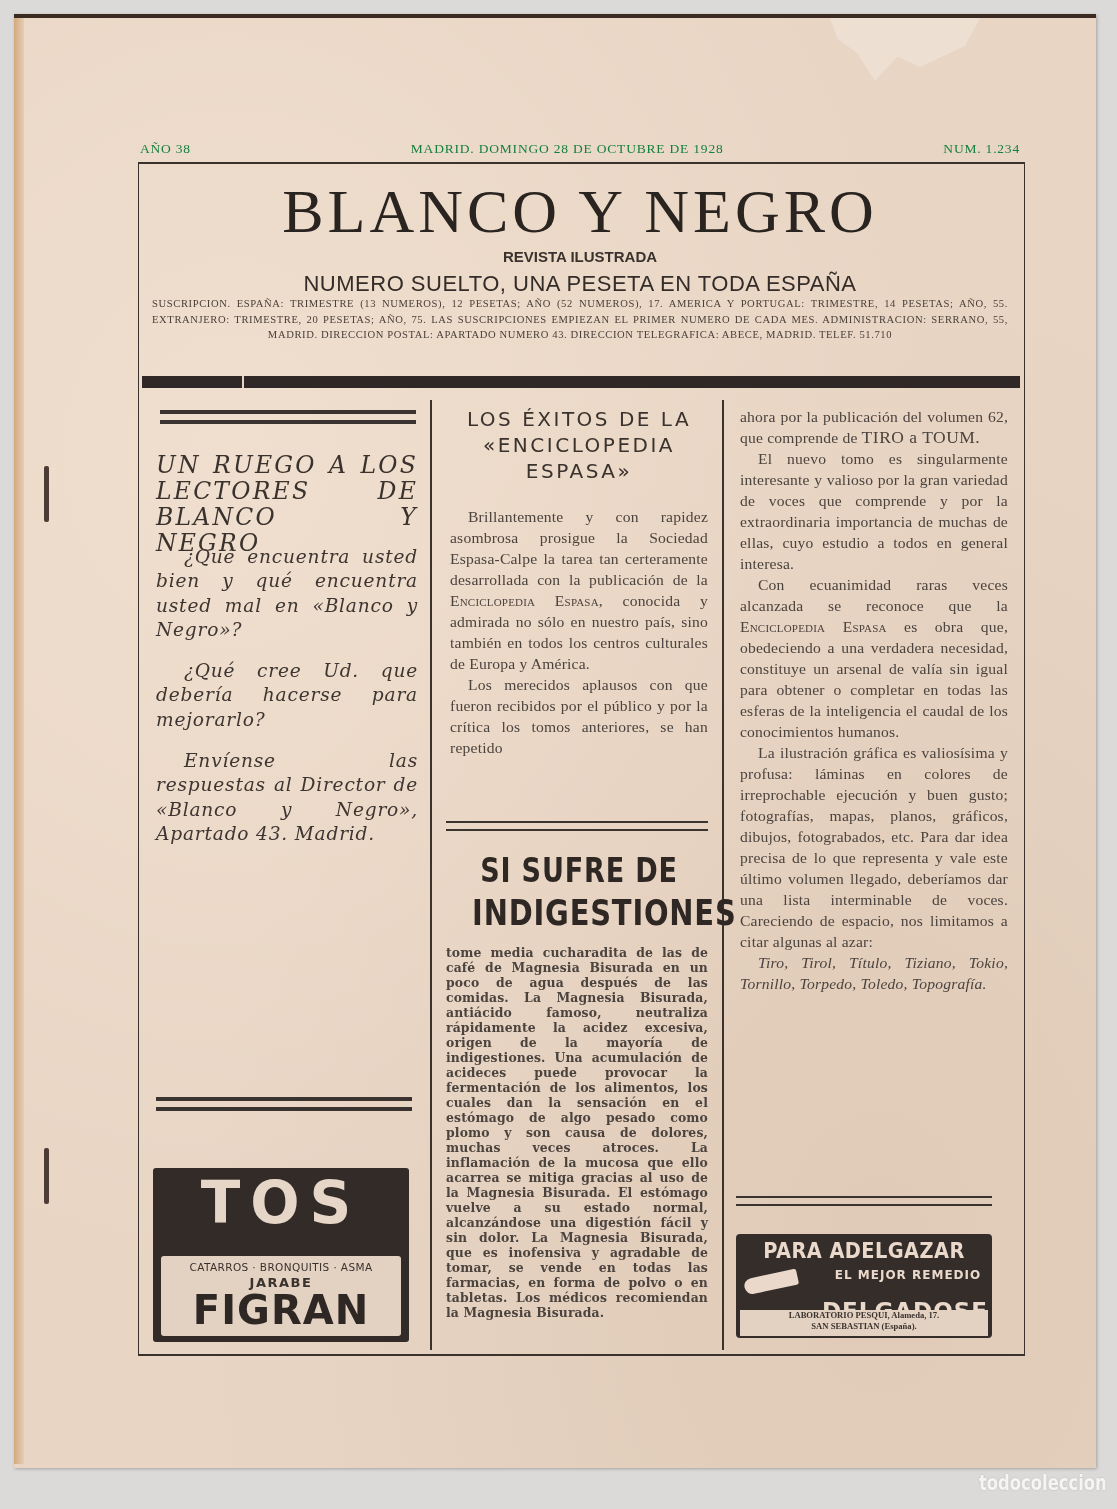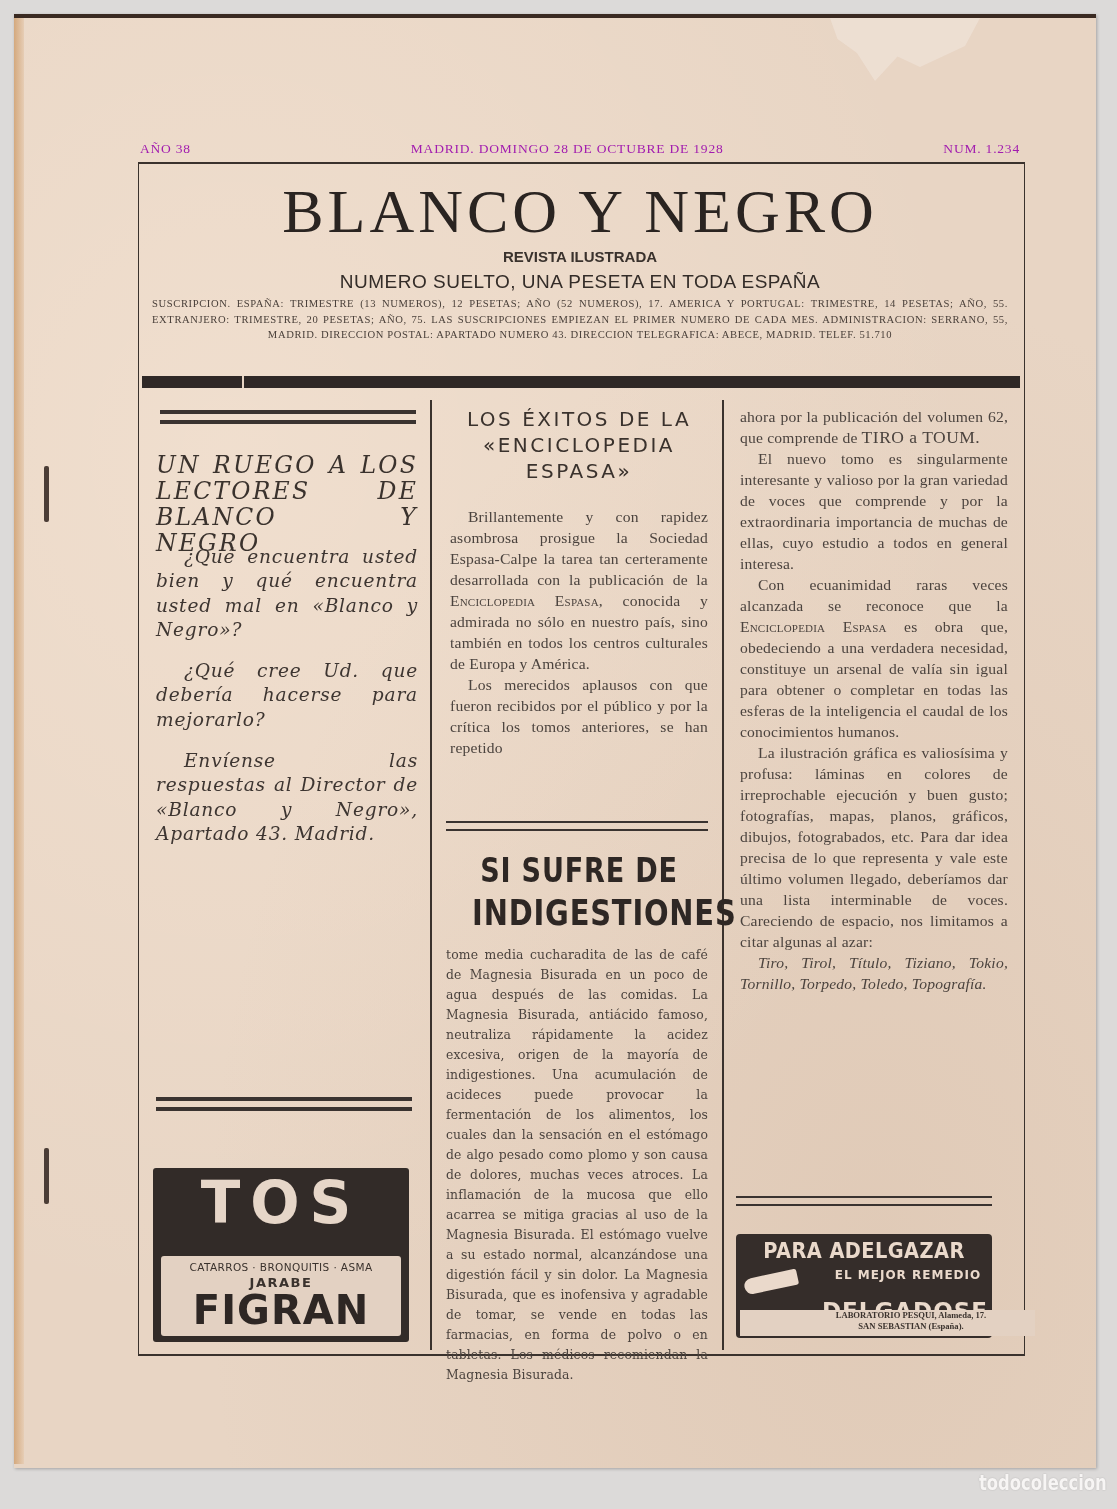--- a/index.html
+++ b/index.html
@@ -28,38 +28,38 @@
   .torn {
     position: absolute; left: 830px; top: 18px; width: 150px; height: 70px;
     background: #efe3d8; clip-path: polygon(0 0, 100% 0, 90% 40%, 60% 70%, 45% 55%, 30% 90%, 18% 50%, 5% 30%);
     opacity: 0.7;
   }
 
   
   .topline {
     position: absolute; left: 140px; top: 138px; width: 880px; height: 22px;
     display: flex; justify-content: space-between; align-items: center;
-    font-size: 13.5px; letter-spacing: 0.8px; color: #a21caf;
+    font-size: 13.5px; letter-spacing: 0.8px; color: #15803d;
   }
   .frame {
     position: absolute; left: 138px; top: 162px; width: 885px; height: 1190px;
     border-top: 2px solid #3a322d; border-left: 1.5px solid #3a322d; border-right: 1.5px solid #3a322d;
     border-bottom: 2px solid #3a322d;
   }
   .masthead {
     position: absolute; left: 140px; top: 176px; width: 880px; text-align: center;
     font-size: 62px; letter-spacing: 4px; color: #2a2421; line-height: 70px;
   }
   .subtitle1 {
     position: absolute; left: 140px; top: 248px; width: 880px; text-align: center;
     font-family: "Liberation Sans", sans-serif; font-weight: bold; font-size: 15px; color: #3a322d;
   }
   .subtitle2 {
     position: absolute; left: 140px; top: 271px; width: 880px; text-align: center;
-    font-family: "Liberation Sans", sans-serif; font-size: 19px; letter-spacing: 0.5px; color: #332c28;
+    font-family: "Liberation Sans", sans-serif; font-size: 22px; letter-spacing: 0.5px; color: #332c28;
   }
   .subscr {
     position: absolute; left: 152px; top: 296px; width: 856px; text-align: justify;
     font-size: 10.6px; line-height: 15.5px; letter-spacing: 0.6px; color: #4a403a;
     text-align-last: center;
   }
   .thickbar {
     position: absolute; left: 142px; top: 376px; width: 878px; height: 12px; background: #2f2826;
   }
   .thickbar .notch { position: absolute; left: 100px; top: 0; width: 2px; height: 12px; background: #e8d5c4; }
@@ -118,22 +118,22 @@
   .sc { font-variant: small-caps; }
 
   .indig-title {
     position: absolute; left: 446px; top: 850px; width: 266px; text-align: center;
     font-family: "DejaVu Sans", sans-serif; font-weight: bold; font-size: 33px; line-height: 42px;
     color: #2e2724; transform: scaleX(0.82); transform-origin: center top; letter-spacing: 1px;
   }
   .indig-title .big { font-size: 36px; display: block; transform: scaleX(0.98); }
   .indig-body {
     position: absolute; left: 446px; top: 945px; width: 262px;
-    font-family: "DejaVu Serif", serif; font-size: 12.4px; line-height: 20px; color: #4b433e;
-    text-align: justify; letter-spacing: 0.15px;
+    font-family: "DejaVu Serif", serif; font-size: 12.4px; line-height: 15px; color: #4b433e;
+    text-align: justify; letter-spacing: 0.15px; font-weight: bold;
   }
 
   
   .right-body { position: absolute; left: 740px; top: 406px; width: 268px; }
   .right-body p.cont { text-indent: 0; }
   .tiro-big { font-size: 17.5px; letter-spacing: 0.5px; }
   .right-body p.italic { font-style: italic; }
 
   .delg-ad {
     position: absolute; left: 736px; top: 1234px; width: 256px; height: 104px;
@@ -151,21 +151,21 @@
   .delg-ad .d3 {
     position: absolute; left: 62px; top: 64px; width: 190px; text-align: right;
     font-family: "DejaVu Sans", sans-serif; font-weight: bold; font-size: 23px; color: #ead9cb; letter-spacing: 1px;
   }
   .delg-ad .hand {
     position: absolute; left: 8px; top: 40px; width: 54px; height: 16px; background: #ead9cb;
     border-radius: 10px 3px 3px 10px; transform: rotate(-12deg);
   }
   .delg-ad .lab {
     position: absolute; left: 4px; top: 76px; width: 248px; height: 26px; background: #e3d1c2;
-    text-align: center; font-size: 8.6px; line-height: 11px; color: #3a322d; font-weight: bold; padding-left: 47px;
+    text-align: center; font-size: 8.6px; line-height: 11px; color: #3a322d; font-weight: bold;
   }
 
   .watermark {
     position: absolute; right: 10px; bottom: 14px;
     font-family: "DejaVu Sans", sans-serif; font-weight: bold; font-size: 21px; color: #f7f5f4;
     transform: scaleX(0.78); transform-origin: right; text-shadow: 0 0 2px rgba(0,0,0,0.2);
   }
 </style>
 </head>
 <body>

